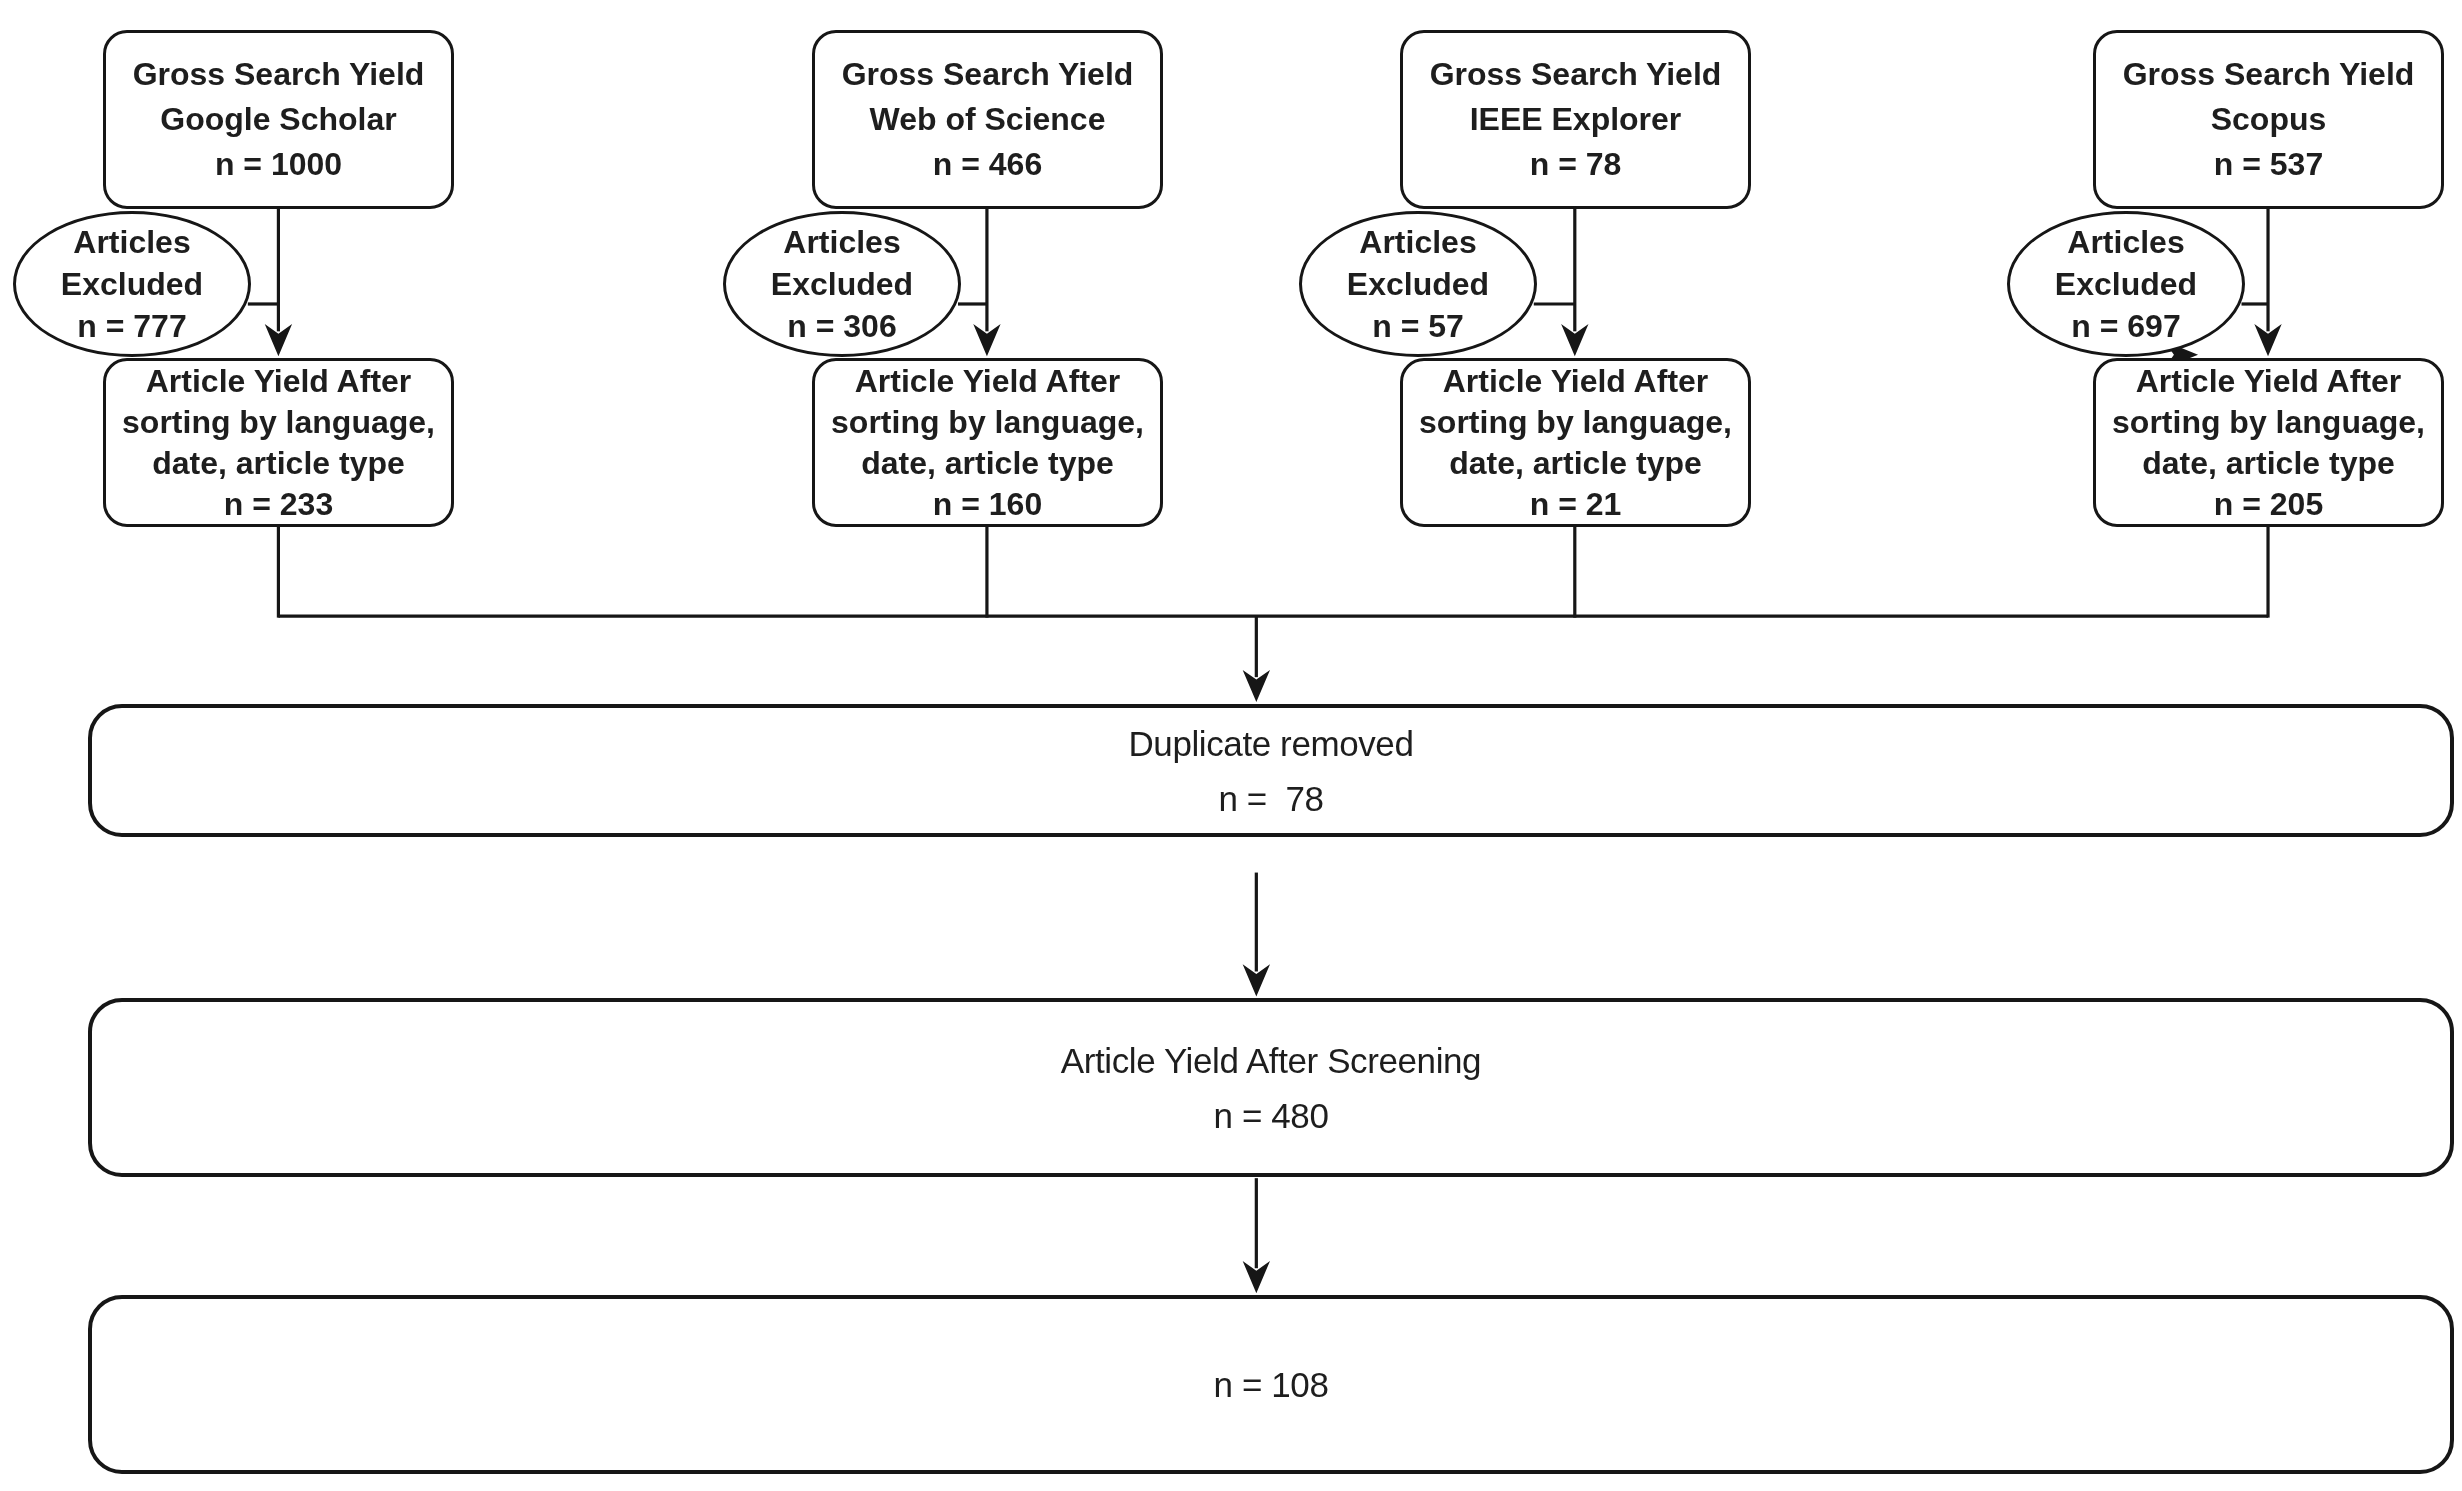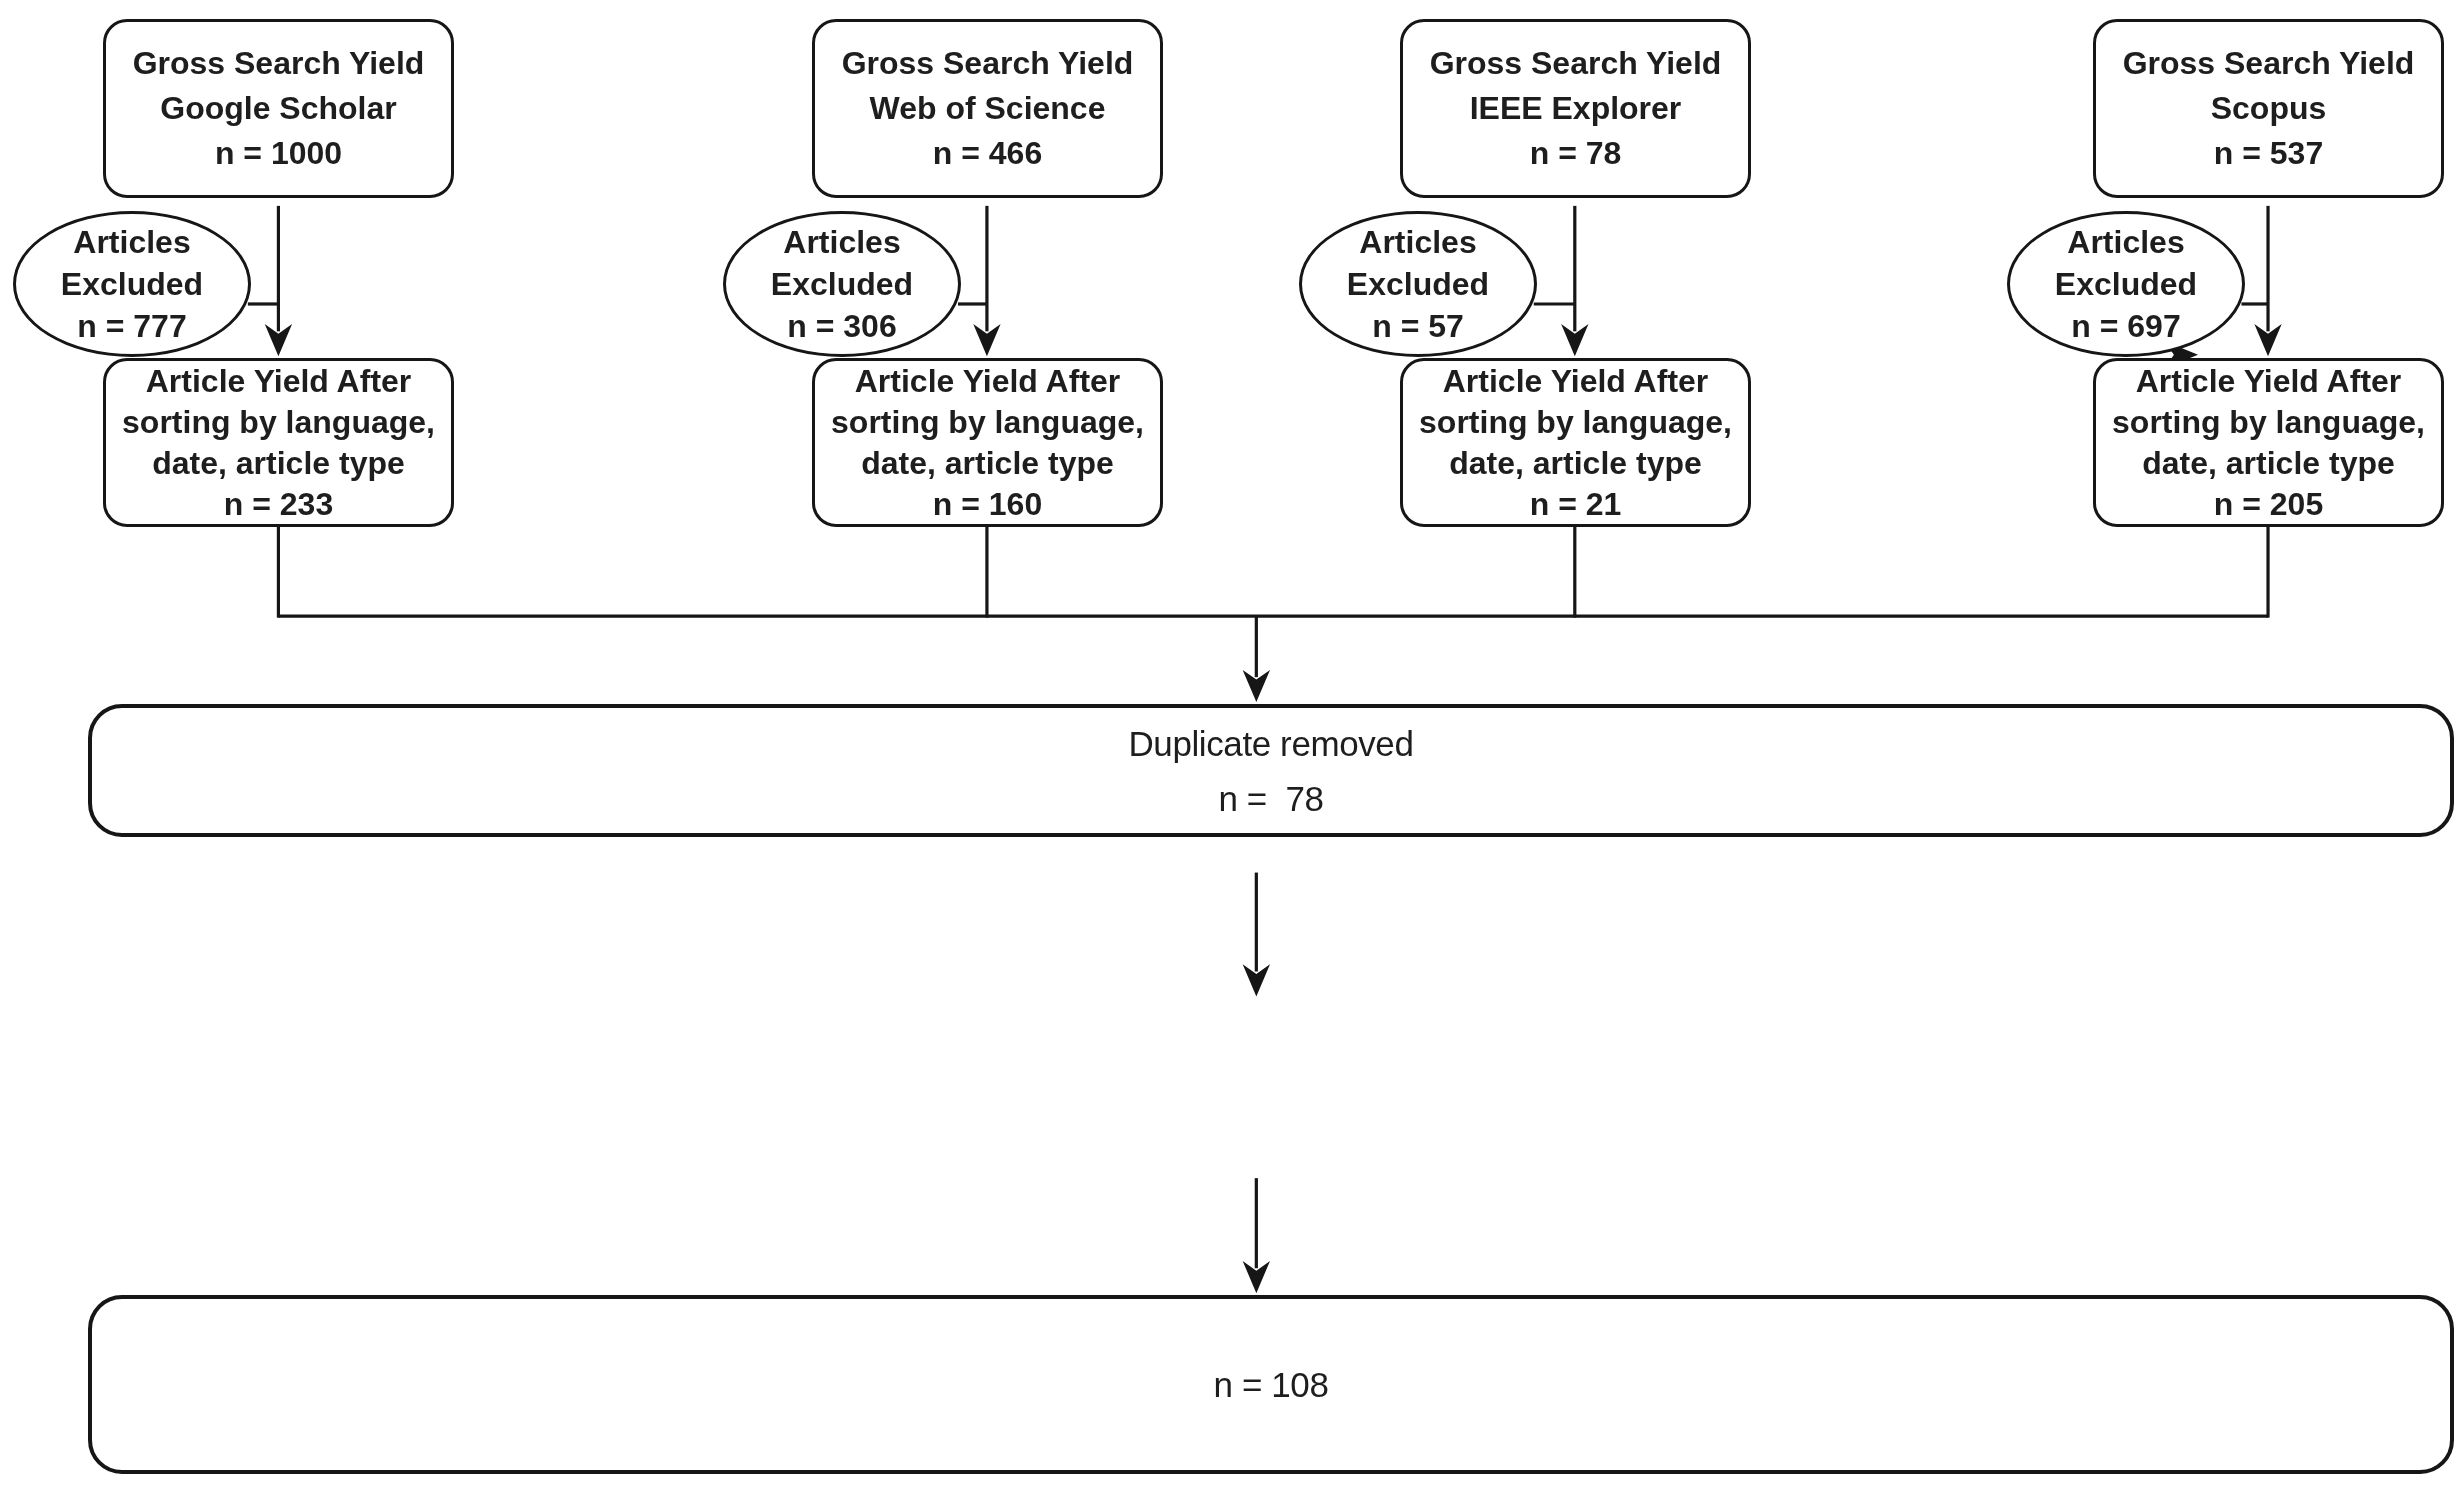--- a/index.html
+++ b/index.html
@@ -56,21 +56,21 @@
     border-radius: 34px;
     border-width: 4px;
     font-weight: 400;
     font-size: 35px;
     line-height: 55px;
     letter-spacing: -0.4px;
     z-index: 2;
   }
   .node .ln { white-space: pre; }
   
-  .r1 { top: 19px;  height: 179px; z-index: 2; }
+  .r1 { top: 30px;  height: 179px; z-index: 2; }
   .r2 { top: 358px; height: 169px; z-index: 2; }
   .c1 { left: 103px;  width: 351px; }
   .c2 { left: 812px; width: 351px; }
   .c3 { left: 1400px; width: 351px; }
   .c4 { left: 2093px; width: 351px; }
   .el { top: 211px; height: 146px; width: 238px; }
   .el1 { left: 13px;   }
   .el2 { left: 723px;  }
   .el3 { left: 1299px; }
   .el4 { left: 2007px; }
@@ -191,18 +191,22 @@
     <div class="ln">Article Yield After</div>
     <div class="ln">sorting by language,</div>
     <div class="ln">date, article type</div>
     <div class="ln">n = 205</div>
   </div>
 
   <div class="node bigbox bb bb1">
     <div class="ln">Duplicate removed</div>
     <div class="ln">n =  78</div>
   </div>
+  <div class="node bigbox bb bb2">
+    <div class="ln">Article Yield After Screening</div>
+    <div class="ln">n = 480</div>
+  </div>
   <div class="node bigbox bb bb3">
     <div class="ln">n = 108</div>
   </div>
 
 </div>
 
 
 </body></html>

